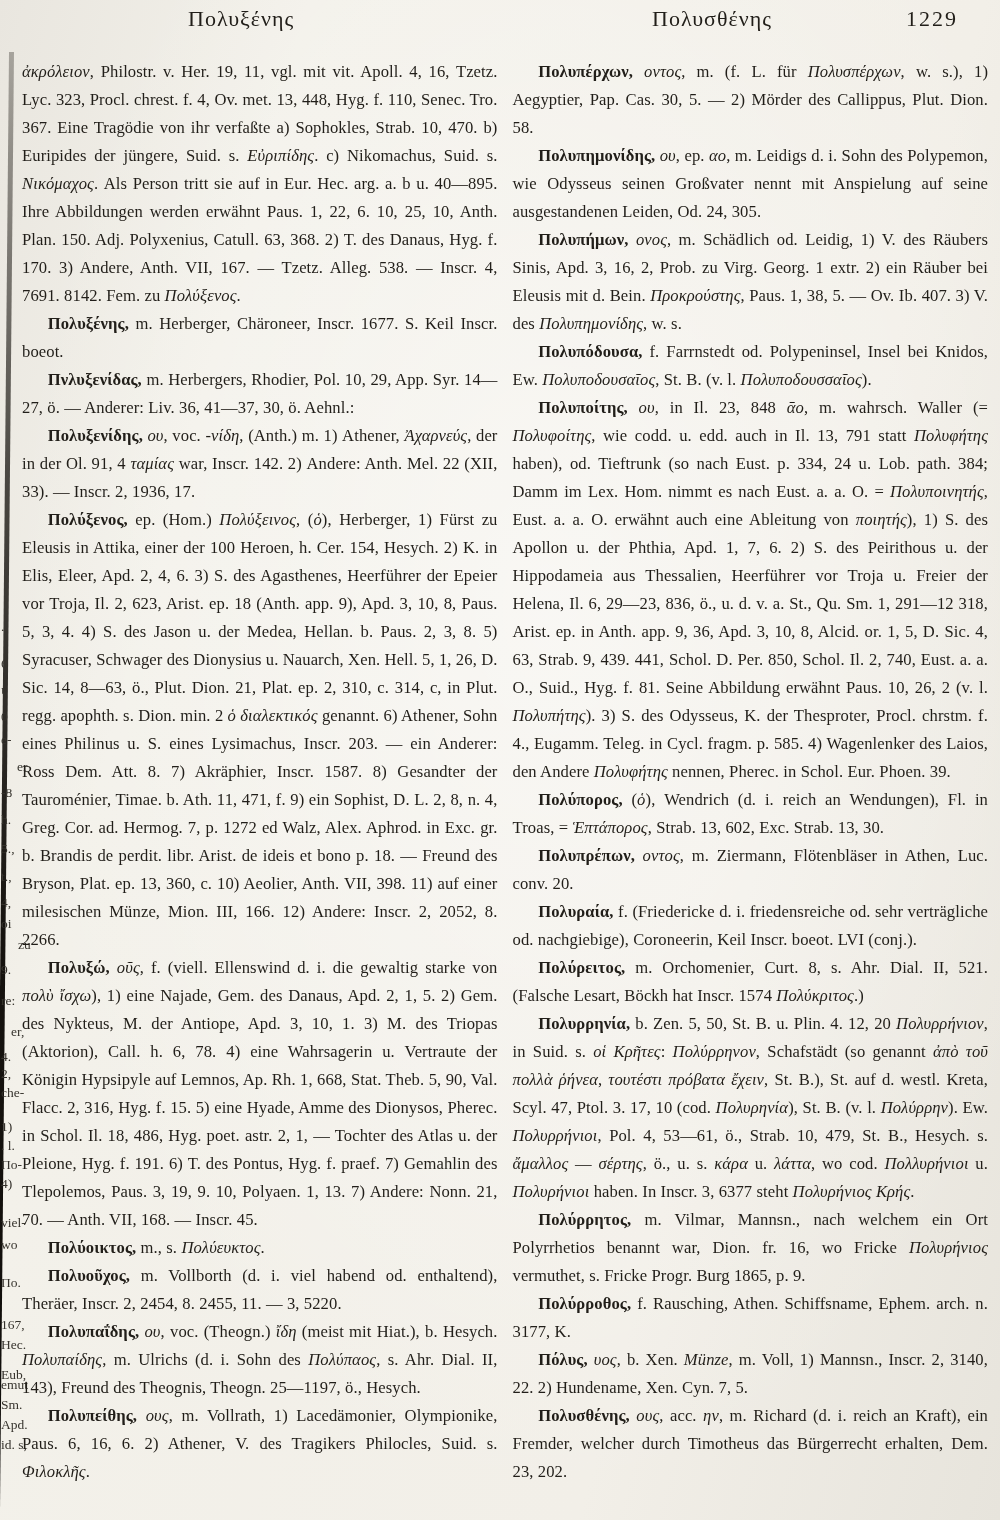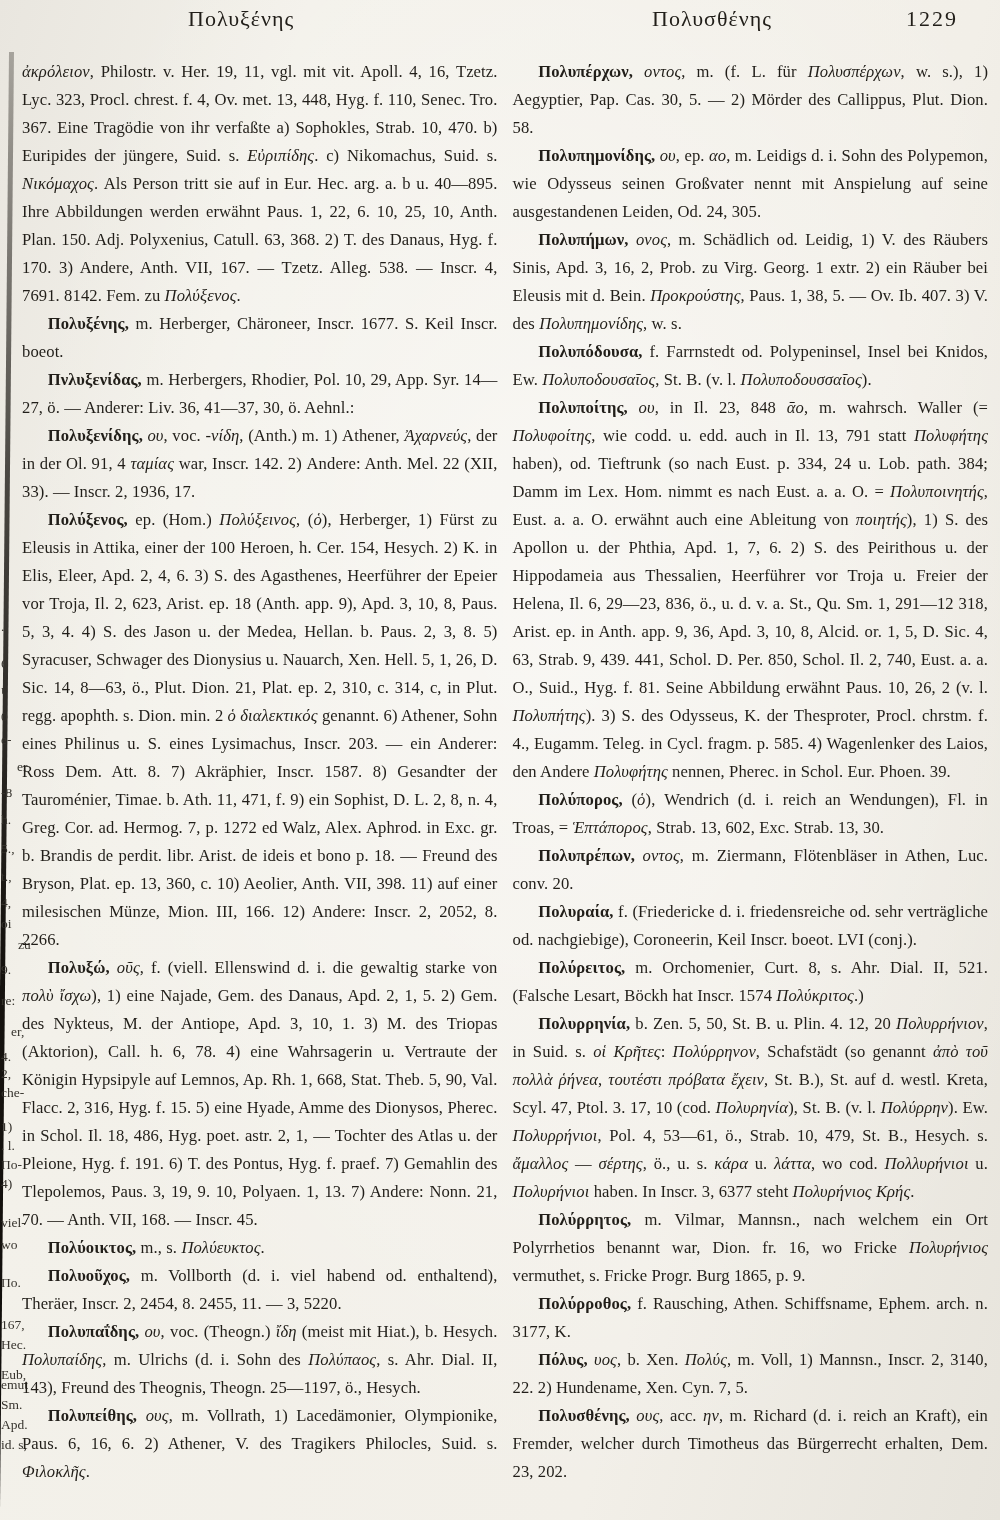--- a/index.html
+++ b/index.html
@@ -103,17 +103,17 @@
         <p class="entry"><b class="hw">Πολυπήμων,</b> <i>ονος</i>, m. Schädlich od. Leidig, 1) V. des Räubers Sinis, Apd. 3, 16, 2, Prob. zu Virg. Georg. 1 extr. 2) ein Räuber bei Eleusis mit d. Bein. <i>Προκρούστης</i>, Paus. 1, 38, 5. — Ov. Ib. 407. 3) V. des <i>Πολυπημονίδης</i>, w. s.</p>
         <p class="entry"><b class="hw">Πολυπόδουσα,</b> f. Farrnstedt od. Polypeninsel, Insel bei Knidos, Ew. <i>Πολυποδουσαῖος</i>, St. B. (v. l. <i>Πολυποδουσσαῖος</i>).</p>
         <p class="entry"><b class="hw">Πολυποίτης,</b> <i>ου</i>, in Il. 23, 848 <i>ᾱο</i>, m. wahrsch. Waller (= <i>Πολυφοίτης</i>, wie codd. u. edd. auch in Il. 13, 791 statt <i>Πολυφήτης</i> haben), od. Tieftrunk (so nach Eust. p. 334, 24 u. Lob. path. 384; Damm im Lex. Hom. nimmt es nach Eust. a. a. O. = <i>Πολυποινητής</i>, Eust. a. a. O. erwähnt auch eine Ableitung von <i>ποιητής</i>), 1) S. des Apollon u. der Phthia, Apd. 1, 7, 6. 2) S. des Peirithous u. der Hippodameia aus Thessalien, Heerführer vor Troja u. Freier der Helena, Il. 6, 29—23, 836, ö., u. d. v. a. St., Qu. Sm. 1, 291—12 318, Arist. ep. in Anth. app. 9, 36, Apd. 3, 10, 8, Alcid. or. 1, 5, D. Sic. 4, 63, Strab. 9, 439. 441, Schol. D. Per. 850, Schol. Il. 2, 740, Eust. a. a. O., Suid., Hyg. f. 81. Seine Abbildung erwähnt Paus. 10, 26, 2 (v. l. <i>Πολυπήτης</i>). 3) S. des Odysseus, K. der Thesproter, Procl. chrstm. f. 4., Eugamm. Teleg. in Cycl. fragm. p. 585. 4) Wagenlenker des Laios, den Andere <i>Πολυφήτης</i> nennen, Pherec. in Schol. Eur. Phoen. 39.</p>
         <p class="entry"><b class="hw">Πολύπορος,</b> (<i>ὁ</i>), Wendrich (d. i. reich an Wendungen), Fl. in Troas, = <i>Ἑπτάπορος</i>, Strab. 13, 602, Exc. Strab. 13, 30.</p>
         <p class="entry"><b class="hw">Πολυπρέπων,</b> <i>οντος</i>, m. Ziermann, Flötenbläser in Athen, Luc. conv. 20.</p>
         <p class="entry"><b class="hw">Πολυραία,</b> f. (Friedericke d. i. friedensreiche od. sehr verträgliche od. nachgiebige), Coroneerin, Keil Inscr. boeot. LVI (conj.).</p>
         <p class="entry"><b class="hw">Πολύρειτος,</b> m. Orchomenier, Curt. 8, s. Ahr. Dial. II, 521. (Falsche Lesart, Böckh hat Inscr. 1574 <i>Πολύκριτος</i>.)</p>
         <p class="entry"><b class="hw">Πολυρρηνία,</b> b. Zen. 5, 50, St. B. u. Plin. 4. 12, 20 <i>Πολυρρήνιον</i>, in Suid. s. <i>οἱ</i> <i>Κρῆτες</i>: <i>Πολύρρηνον</i>, Schafstädt (so genannt <i>ἀπὸ</i> <i>τοῦ</i> <i>πολλὰ</i> <i>ῥήνεα</i>, <i>τουτέστι</i> <i>πρόβατα</i> <i>ἔχειν</i>, St. B.), St. auf d. westl. Kreta, Scyl. 47, Ptol. 3. 17, 10 (cod. <i>Πολυρηνία</i>), St. B. (v. l. <i>Πολύρρην</i>). Ew. <i>Πολυρρήνιοι</i>, Pol. 4, 53—61, ö., Strab. 10, 479, St. B., Hesych. s. <i>ἄμαλλος</i> — <i>σέρτης</i>, ö., u. s. <i>κάρα</i> u. <i>λάττα</i>, wo cod. <i>Πολλυρήνιοι</i> u. <i>Πολυρήνιοι</i> haben. In Inscr. 3, 6377 steht <i>Πολυρήνιος</i> <i>Κρής</i>.</p>
         <p class="entry"><b class="hw">Πολύρρητος,</b> m. Vilmar, Mannsn., nach welchem ein Ort Polyrrhetios benannt war, Dion. fr. 16, wo Fricke <i>Πολυρήνιος</i> vermuthet, s. Fricke Progr. Burg 1865, p. 9.</p>
         <p class="entry"><b class="hw">Πολύρροθος,</b> f. Rausching, Athen. Schiffsname, Ephem. arch. n. 3177, K.</p>
-        <p class="entry"><b class="hw">Πόλυς,</b> <i>υος</i>, b. Xen. <i>Πολύς</i>, m. Voll, 1) Mannsn., Inscr. 2, 3140, 22. 2) Hundename, Xen. Cyn. 7, 5.</p>
+        <p class="entry"><b class="hw">Πόλυς,</b> <i>υος</i>, b. Xen. <i>Münze</i>, m. Voll, 1) Mannsn., Inscr. 2, 3140, 22. 2) Hundename, Xen. Cyn. 7, 5.</p>
         <p class="entry"><b class="hw">Πολυσθένης,</b> <i>ους</i>, acc. <i>ην</i>, m. Richard (d. i. reich an Kraft), ein Fremder, welcher durch Timotheus das Bürgerrecht erhalten, Dem. 23, 202.</p>
       </div>
   </div>
 </div>
 
 </body></html>

